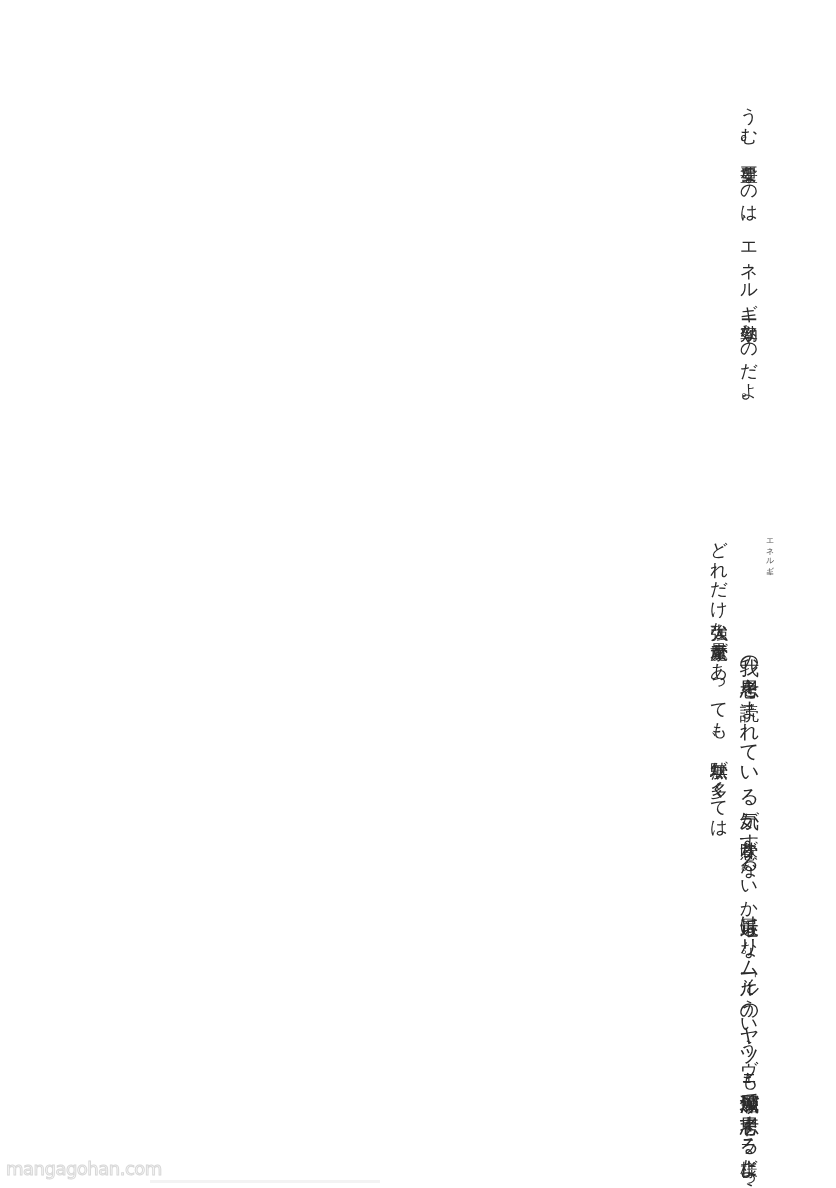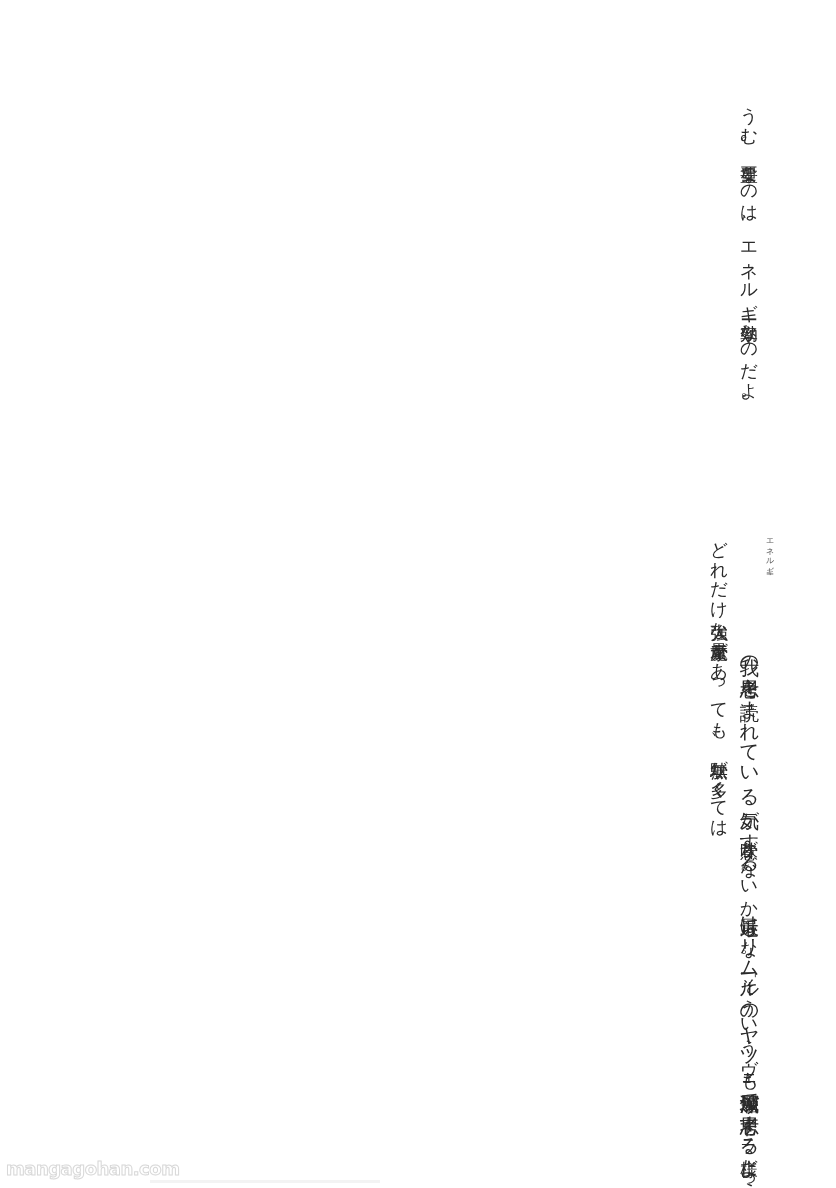--- a/index.html
+++ b/index.html
@@ -62,21 +62,21 @@
       writing-mode: vertical-rl;
       text-orientation: upright;
       color: #555;
     }
     .watermark {
       position: absolute;
       left: 6px;
       top: 1158px;
       font-family: "DejaVu Sans", sans-serif;
       font-size: 18px;
-      font-weight: bold;
+      font-weight: normal;
       color: #ffffff;
       -webkit-text-stroke: 1px #d8d8d8;
       text-shadow: 0 0 1px #e2e2e2;
       letter-spacing: -0.5px;
       writing-mode: horizontal-tb;
     }
     .footer-faint {
       position: absolute;
       left: 150px;
       top: 1180px;

